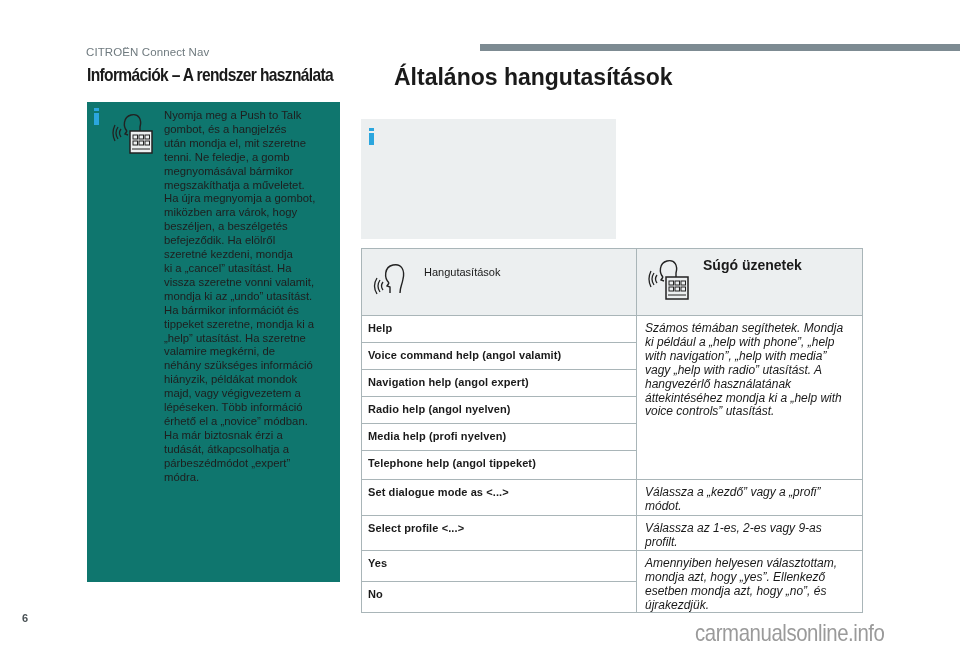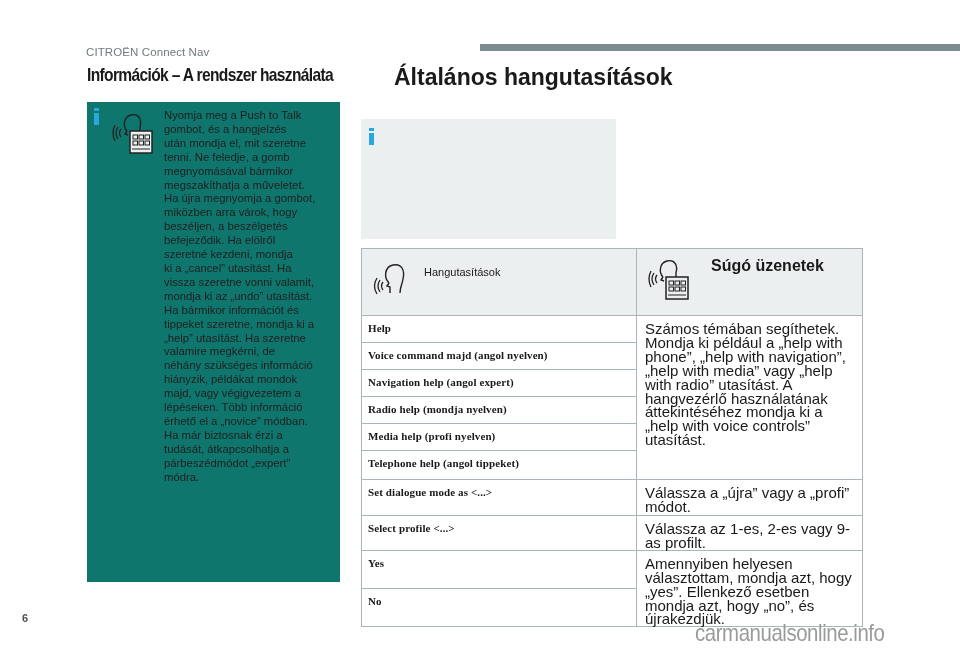--- a/index.html
+++ b/index.html
@@ -54,23 +54,23 @@
     table.cmd {
       position: absolute; left: 361px; top: 248px; width: 502px;
       border-collapse: collapse; font-size: 11px;
     }
     table.cmd td {
       border: 1px solid #a9b5b8; vertical-align: top; padding: 0;
     }
     table.cmd td.c1 { width: 262px; }
     .hdr-cell { background: #eceff0; height: 66px; position: relative; }
     .hdr-label-1 { position: absolute; left: 62px; top: 8px; font-size: 11px; margin-top: 9px; }
-    .hdr-label-2 { position: absolute; left: 74px; top: 8px; font-size: 16px; font-weight: bold; }
-    .cmd-cell { font-weight: bold; padding: 6px 6px 0 6px !important; height: 20px; font-size: 11px; letter-spacing: 0.1px; font-family: Liberation Serif, serif; }
-    .desc-cell { padding: 6px 8px 0 8px !important; font-size: 15px; line-height: 13.9px; }
+    .hdr-label-2 { position: absolute; left: 66px; top: 8px; font-size: 14px; font-weight: bold; }
+    .cmd-cell { font-weight: bold; padding: 6px 6px 0 6px !important; height: 20px; font-size: 11px; letter-spacing: 0.1px; }
+    .desc-cell { padding: 6px 8px 0 8px !important; font-size: 12px; line-height: 13.9px; font-style: italic; }
     .page-num { position: absolute; left: 22px; top: 612px; font-size: 11px; color: #4a5256; font-weight: bold; }
     .watermark {
       position: absolute; left: 695px; top: 619px; font-size: 24px; color: #9a9a9a;
       letter-spacing: -0.5px; transform: scaleX(0.85); transform-origin: left top;
     }
   </style>
 </head>
 <body>
 
 <div class="header-title">CITROËN Connect Nav</div>
@@ -169,37 +169,37 @@
         </svg>
         <span class="hdr-label-2">Súgó üzenetek</span>
       </div>
     </td>
   </tr>
   <tr>
     <td class="c1 cmd-cell">Help</td>
     <td class="desc-cell" rowspan="6">Számos témában segíthetek. Mondja ki például a „help with phone”, „help with navigation”, „help with media” vagy „help with radio” utasítást. A hangvezérlő használatának áttekintéséhez mondja ki a „help with voice controls” utasítást.</td>
   </tr>
   <tr>
-    <td class="c1 cmd-cell">Voice command majd (angol nyelven)</td>
+    <td class="c1 cmd-cell">Voice command help (angol valamit)</td>
   </tr>
   <tr>
     <td class="c1 cmd-cell">Navigation help (angol expert)</td>
   </tr>
   <tr>
-    <td class="c1 cmd-cell">Radio help (mondja nyelven)</td>
+    <td class="c1 cmd-cell">Radio help (angol nyelven)</td>
   </tr>
   <tr>
     <td class="c1 cmd-cell">Media help (profi nyelven)</td>
   </tr>
   <tr>
     <td class="c1 cmd-cell" style="height:22px;">Telephone help (angol tippeket)</td>
   </tr>
   <tr>
     <td class="c1 cmd-cell" style="height:29px;">Set dialogue mode as &lt;...&gt;</td>
-    <td class="desc-cell">Válassza a „újra” vagy a „profi” módot.</td>
+    <td class="desc-cell">Válassza a „kezdő” vagy a „profi” módot.</td>
   </tr>
   <tr>
     <td class="c1 cmd-cell" style="height:20px;">Select profile &lt;...&gt;</td>
     <td class="desc-cell">Válassza az 1-es, 2-es vagy 9-as profilt.</td>
   </tr>
   <tr>
     <td class="c1 cmd-cell" style="height:20px;">Yes</td>
     <td class="desc-cell" rowspan="2">Amennyiben helyesen választottam, mondja azt, hogy „yes”. Ellenkező esetben mondja azt, hogy „no”, és újrakezdjük.</td>
   </tr>
   <tr>

